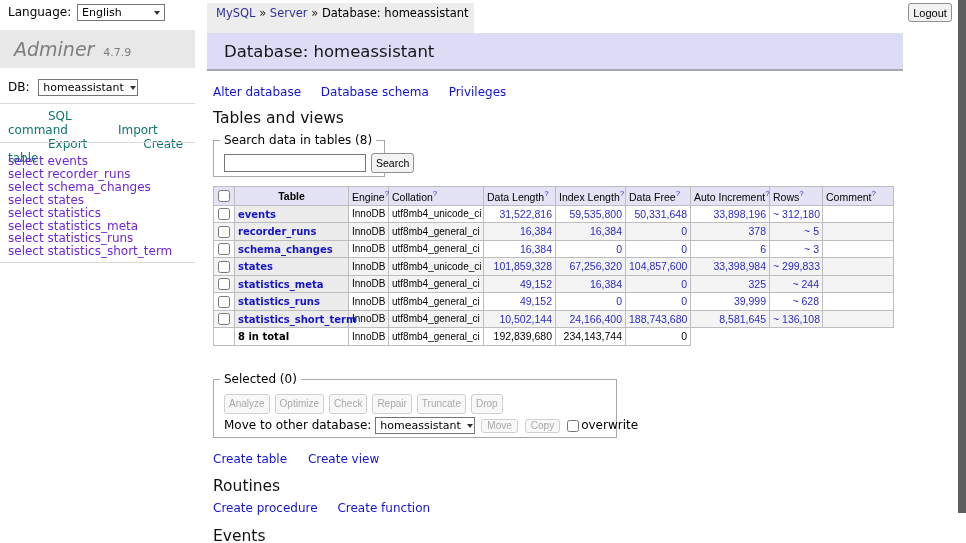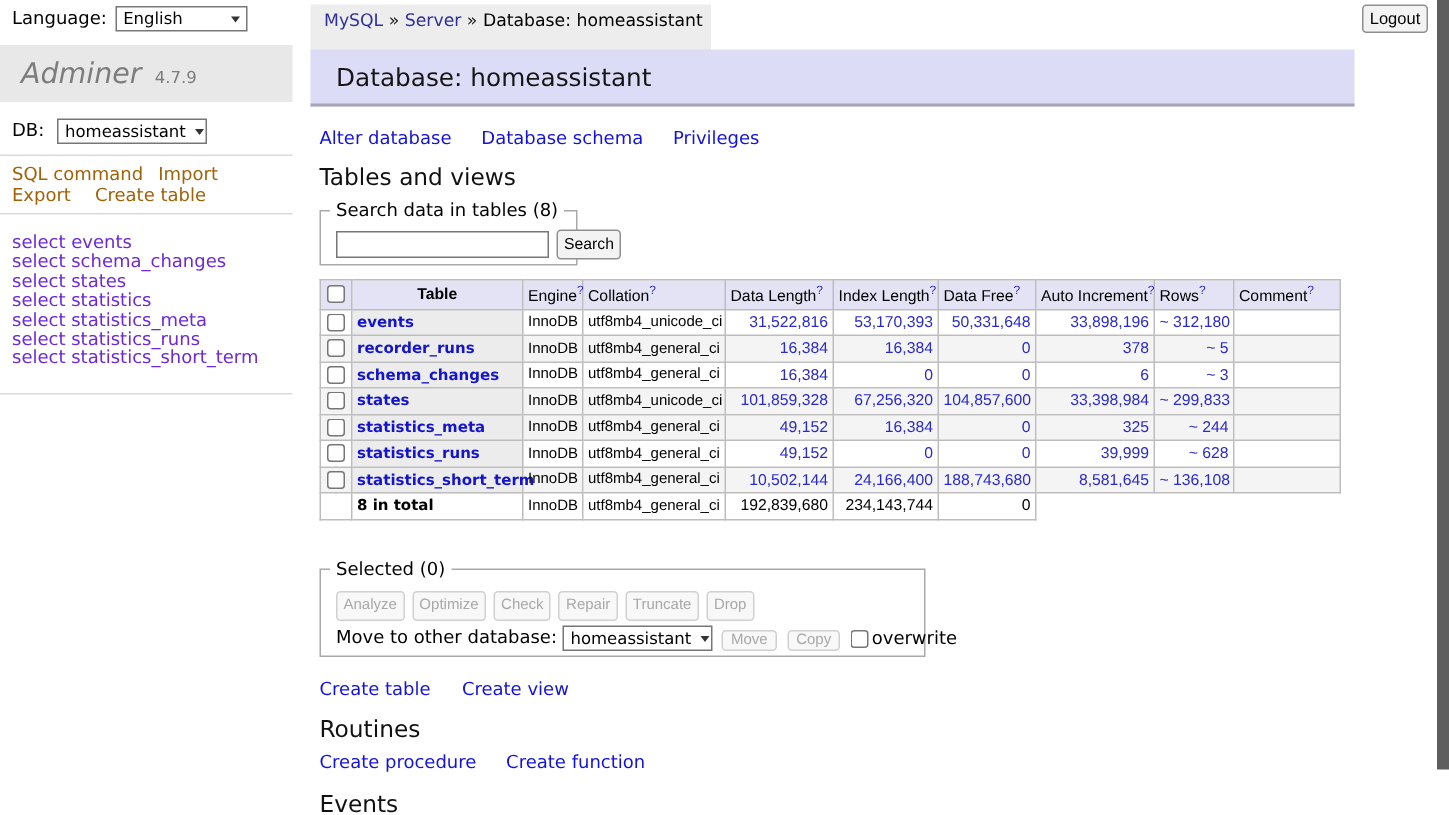--- a/index.html
+++ b/index.html
@@ -24,21 +24,21 @@
 
 #lang-row { position:absolute; left:8px; top:4px; }
 #lang-row .sel { width:88px; margin-left:2px; }
 #h1 { position:absolute; left:0; top:30px; width:195px; height:38px; background:#e8e8e8; padding:8px 0 0 14px; }
 #h1 .brand { font-style:italic; font-size:19px; color:#7d7d7d; }
 #h1 .ver { font-size:11px; color:#7d7d7d; margin-left:5px; }
 #db-row { position:absolute; left:8px; top:79px; }
 #db-row .sel { width:100px; margin-left:5px; }
 .side-hr { position:absolute; left:0; width:195px; height:1px; background:#d9d9d9; }
 #menu-actions { position:absolute; left:8px; top:109px; width:186px; line-height:14px; }
-#menu-actions a { color:#a16207; }
+#menu-actions a { color:#0f766e;margin-left:40px; }
 #menu-tables { position:absolute; left:8px; top:155px; }
 #menu-tables a { display:block; color:#6d28d9; line-height:12.9px; }
 
 
 #breadcrumb { position:absolute; left:207px; top:3px; height:36px; background:#ededed;
   padding:3px 5px 0 9px; white-space:nowrap; font-size:11.5px; }
 #breadcrumb a { color:#30309a; }
 #breadcrumb .sep { color:#222; }
 #logout { position:absolute; left:908px; top:3px; width:44px; height:19px; padding:3px 0 0;
   font-family:"Liberation Sans",sans-serif; font-size:11px; }
@@ -124,20 +124,21 @@
   </div>
   <div>
     <a style="margin-right:16px">Export</a><a>Create table</a>
   </div>
 </div>
 
 <div class="side-hr" style="top:142px"></div>
 
 <div id="menu-tables">
     <a>select events</a>
+    <a>select recorder_runs</a>
     <a>select schema_changes</a>
     <a>select states</a>
     <a>select statistics</a>
     <a>select statistics_meta</a>
     <a>select statistics_runs</a>
     <a>select statistics_short_term</a>
   </div>
 
 <div class="side-hr" style="top:262px"></div>
 
@@ -194,21 +195,21 @@
         <td>Comment<sup>?</sup></td>
       </tr>
   </thead>
   <tbody>
       <tr>
         <td class="c"><input type="checkbox" style=""></td>
         <th><a>events</a></th>
         <td class="meta">InnoDB</td>
         <td class="meta">utf8mb4_unicode_ci</td>
         <td class="num"><a>31,522,816</a></td>
-        <td class="num"><a>53,170,393</a></td>
+        <td class="num"><a>59,535,800</a></td>
         <td class="num"><a>50,331,648</a></td>
         <td class="num"><a>33,898,196</a></td>
         <td class="num"><a>~ 312,180</a></td>
         <td></td>
       </tr>
       <tr class="stripe">
         <td class="c"><input type="checkbox" style=""></td>
         <th><a>recorder_runs</a></th>
         <td class="meta">InnoDB</td>
         <td class="meta">utf8mb4_general_ci</td>

